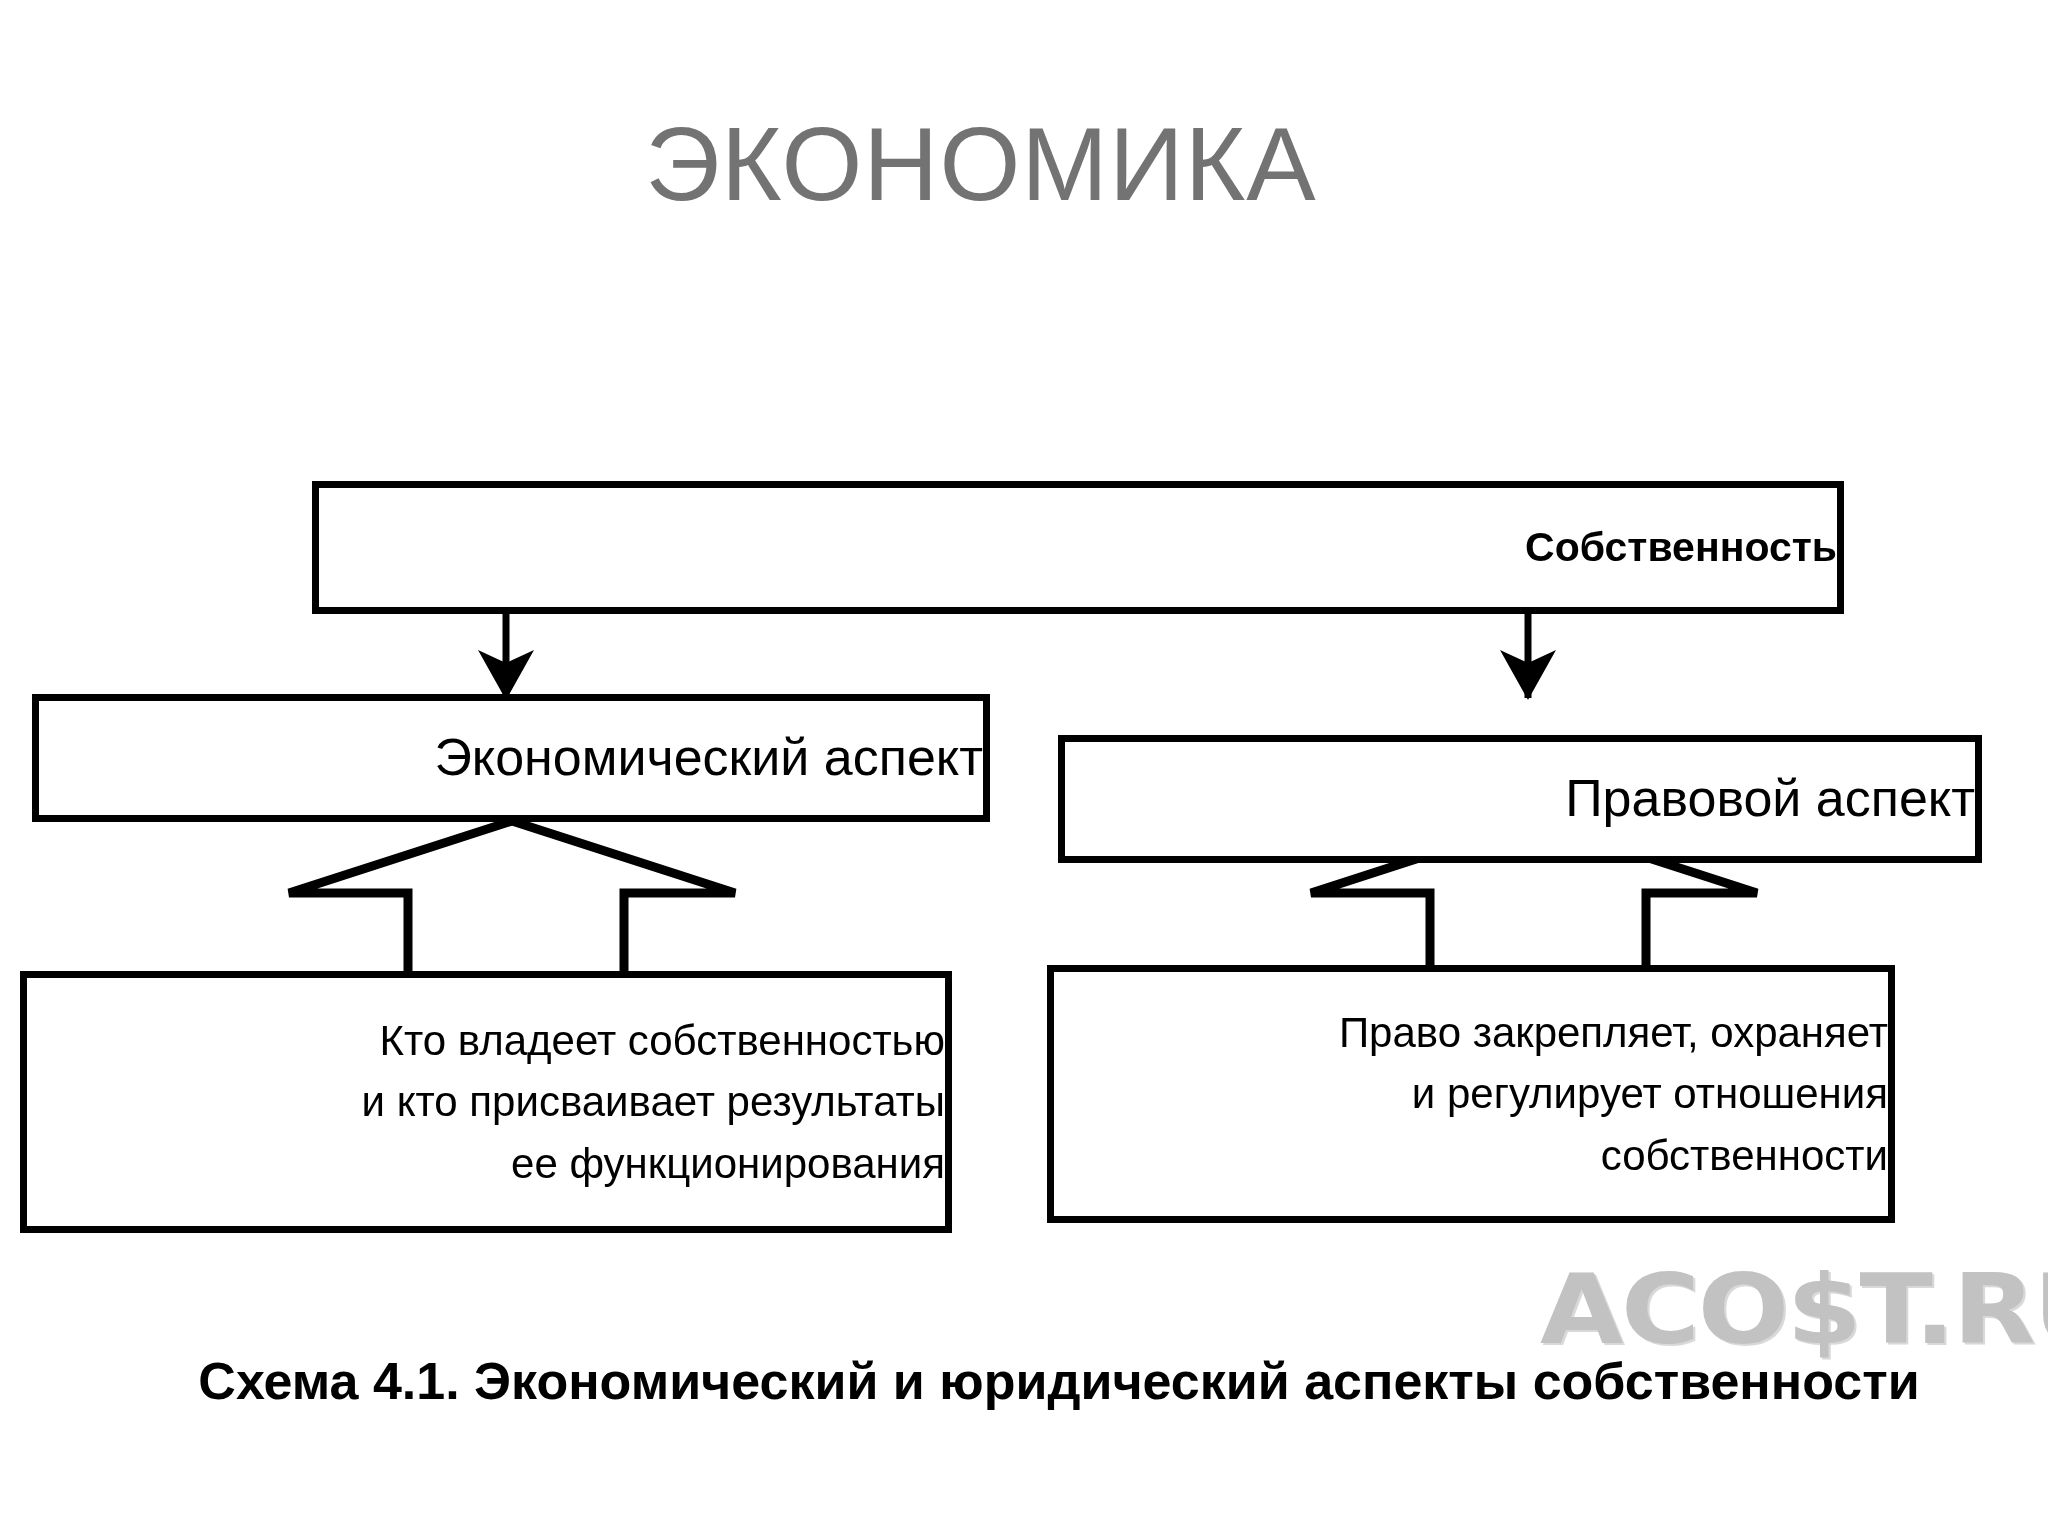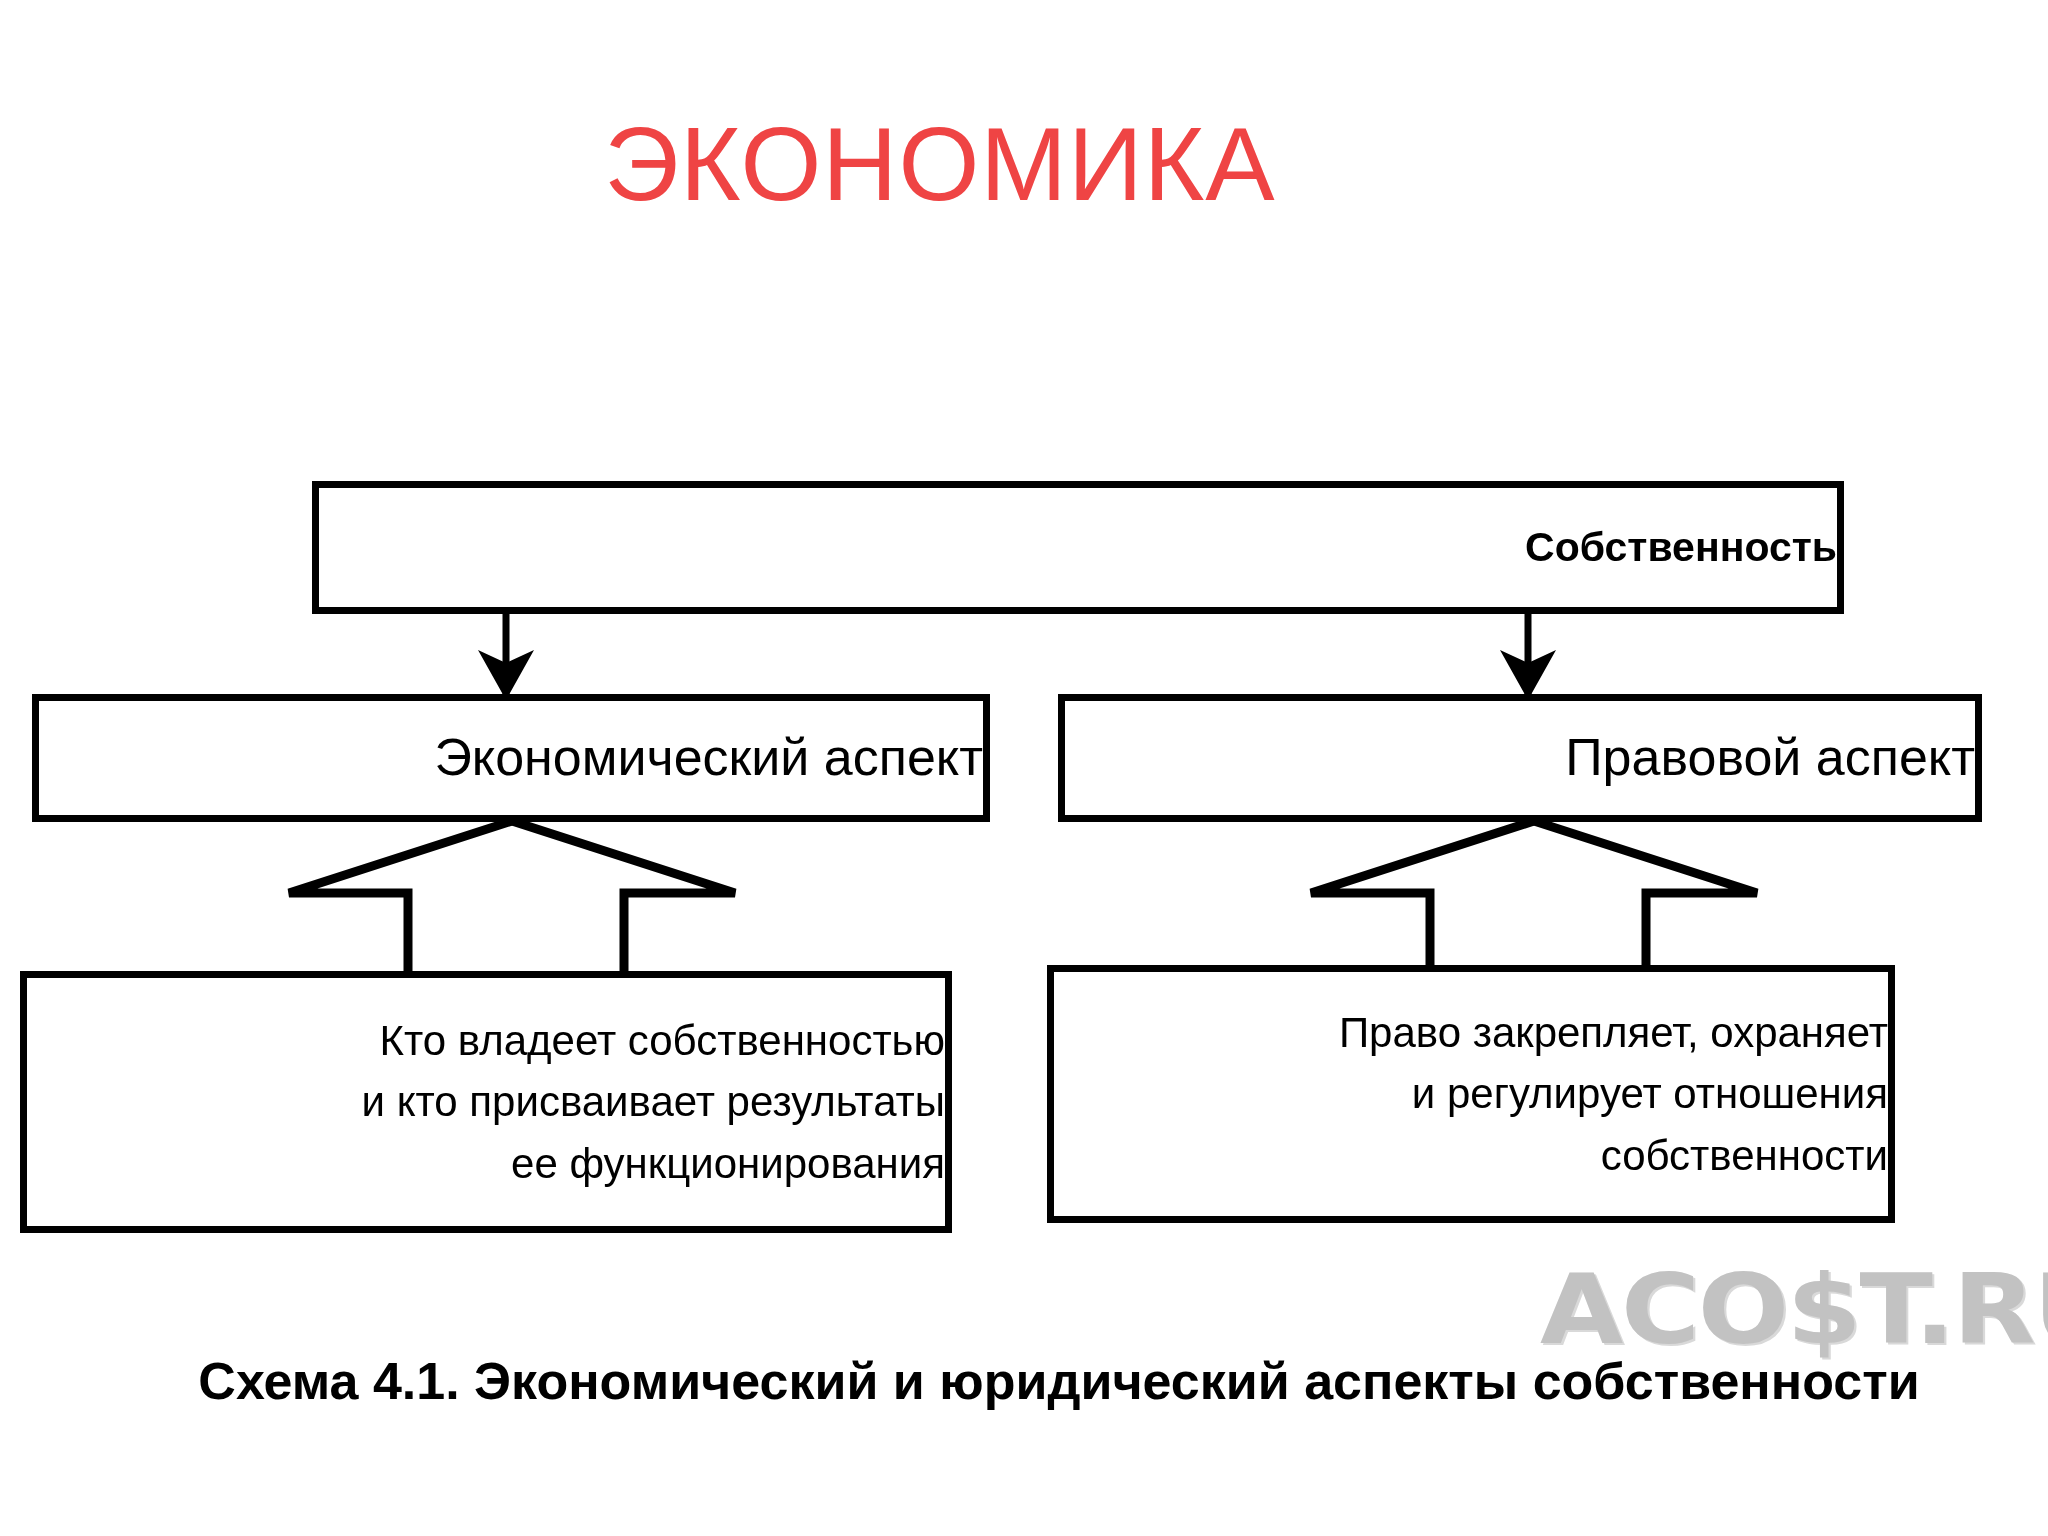--- a/index.html
+++ b/index.html
@@ -20,22 +20,23 @@
   .slide-title {
     position: absolute;
     left: 0;
     top: 112px;
     width: 1880px;
     text-align: center;
     font-size: 104px;
     line-height: 1.0;
     font-weight: 400;
     letter-spacing: 1px;
-    color: #ef4444;
+    color: #737373;
     white-space: nowrap;
+    padding-left: 41px;
   }
 
   
   .diagram {
     position: absolute;
     left: 0;
     top: 0;
     width: 2048px;
     height: 1536px;
   }
@@ -72,21 +73,21 @@
 
   
   #node-economic {
     left: 32px;
     top: 694px;
     width: 958px;
     height: 128px;
   }
   #node-legal {
     left: 1058px;
-    top: 694px;
+    top: 735px;
     width: 924px;
     height: 128px;
   }
   #node-economic .node-text,
   #node-legal .node-text {
     font-size: 52px;
     font-weight: 400;
     line-height: 1.15;
     padding-left: 16px;
   }

